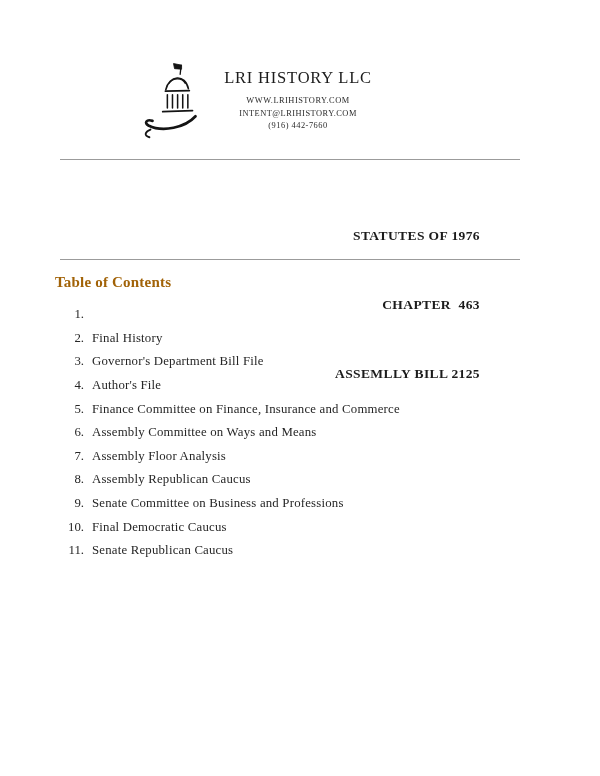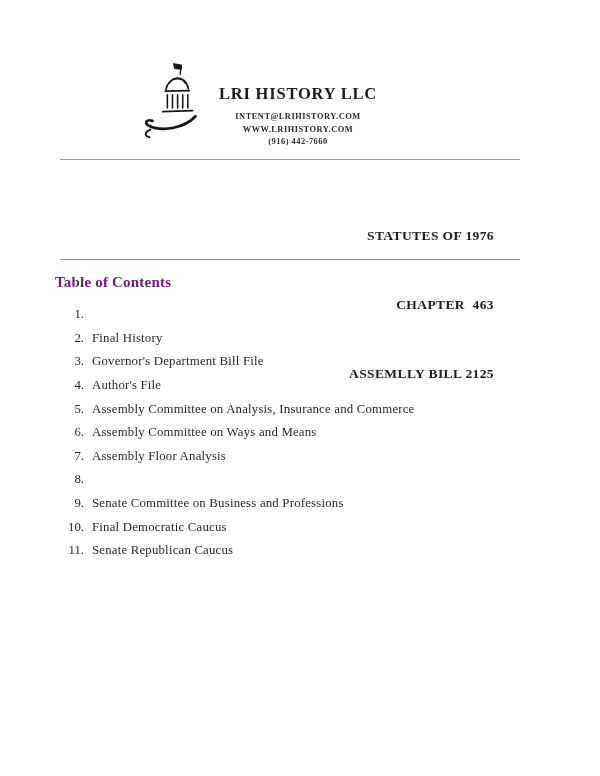--- a/index.html
+++ b/index.html
@@ -21,24 +21,23 @@
     left: 140px;
     top: 62px;
     width: 66px;
     height: 86px;
   }
   .logo svg { width: 100%; height: 100%; }
 
   .letterhead-text {
     position: absolute;
     left: 216px;
-    top: 84px;
+    top: 68px;
     width: 164px;
     text-align: center;
-    font-weight: bold;
   }
   .company-name {
     font-size: 16.5px;
     letter-spacing: 0.8px;
     color: #1c1c1c;
     margin-bottom: 7px;
     white-space: nowrap;
   }
   .contact-line {
     font-size: 8.4px;
@@ -56,39 +55,39 @@
     border-top: 1px solid #9b9b9b;
     height: 0;
   }
   .rule-top { top: 159px; }
   .rule-bottom { top: 259px; }
 
   
   .doc-ref {
     position: absolute;
     top: 178px;
-    right: 106px;
+    right: 120px;
     text-align: right;
     font-weight: bold;
     font-size: 13.5px;
     line-height: 23px;
     letter-spacing: 0.4px;
     color: #1c1c1c;
     white-space: pre;
   }
 
   
   .toc-title {
     position: absolute;
     left: 55px;
     top: 274px;
     font-size: 15px;
     font-weight: bold;
     letter-spacing: 0.2px;
-    color: #701a75;
+    color: #a16207;
   }
   .toc-list {
     position: absolute;
     left: 52px;
     top: 303px;
     list-style: none;
   }
   .toc-item {
     display: flex;
     align-items: center;
@@ -127,22 +126,22 @@
 
       <path d="M22 48.5 L 51 47.5" stroke-width="1.8"></path>
 
       <path d="M54 53 C 44 64, 22 69, 8 62 C 3.5 59.5, 6 55.5, 12 57.5" stroke-width="2.6"></path>
       <path d="M10 66 C 5 68, 3 72, 9 73.5" stroke-width="1.8"></path>
     </svg>
   </div>
 
   <div class="letterhead-text">
     <div class="company-name">LRI HISTORY LLC</div>
+    <div class="contact-line">WWW.LRIHISTORY.COM</div>
     <div class="contact-line">INTENT@LRIHISTORY.COM</div>
-    <div class="contact-line">WWW.LRIHISTORY.COM</div>
     <div class="contact-line">(916) 442-7660</div>
   </div>
 
   <div class="rule rule-top"></div>
 
   <div class="doc-ref">
     <div>STATUTES OF 1976</div>
     <div>CHAPTER  463</div>
     <div>ASSEMLLY BILL 2125</div>
   </div>
@@ -162,32 +161,33 @@
     <li class="toc-item">
       <span class="toc-num">3.</span>
       <span class="toc-label">Governor's Department Bill File</span>
     </li>
     <li class="toc-item">
       <span class="toc-num">4.</span>
       <span class="toc-label">Author's File</span>
     </li>
     <li class="toc-item">
       <span class="toc-num">5.</span>
-      <span class="toc-label">Assembly Committee on Analysis, Insurance and Commerce</span>
+      <span class="toc-label">Finance Committee on Finance, Insurance and Commerce</span>
     </li>
     <li class="toc-item">
       <span class="toc-num">6.</span>
       <span class="toc-label">Assembly Committee on Ways and Means</span>
     </li>
     <li class="toc-item">
       <span class="toc-num">7.</span>
       <span class="toc-label">Assembly Floor Analysis</span>
     </li>
     <li class="toc-item">
       <span class="toc-num">8.</span>
+      <span class="toc-label">Assembly Republican Caucus</span>
     </li>
     <li class="toc-item">
       <span class="toc-num">9.</span>
       <span class="toc-label">Senate Committee on Business and Professions</span>
     </li>
     <li class="toc-item">
       <span class="toc-num">10.</span>
       <span class="toc-label">Final Democratic Caucus</span>
     </li>
     <li class="toc-item">

